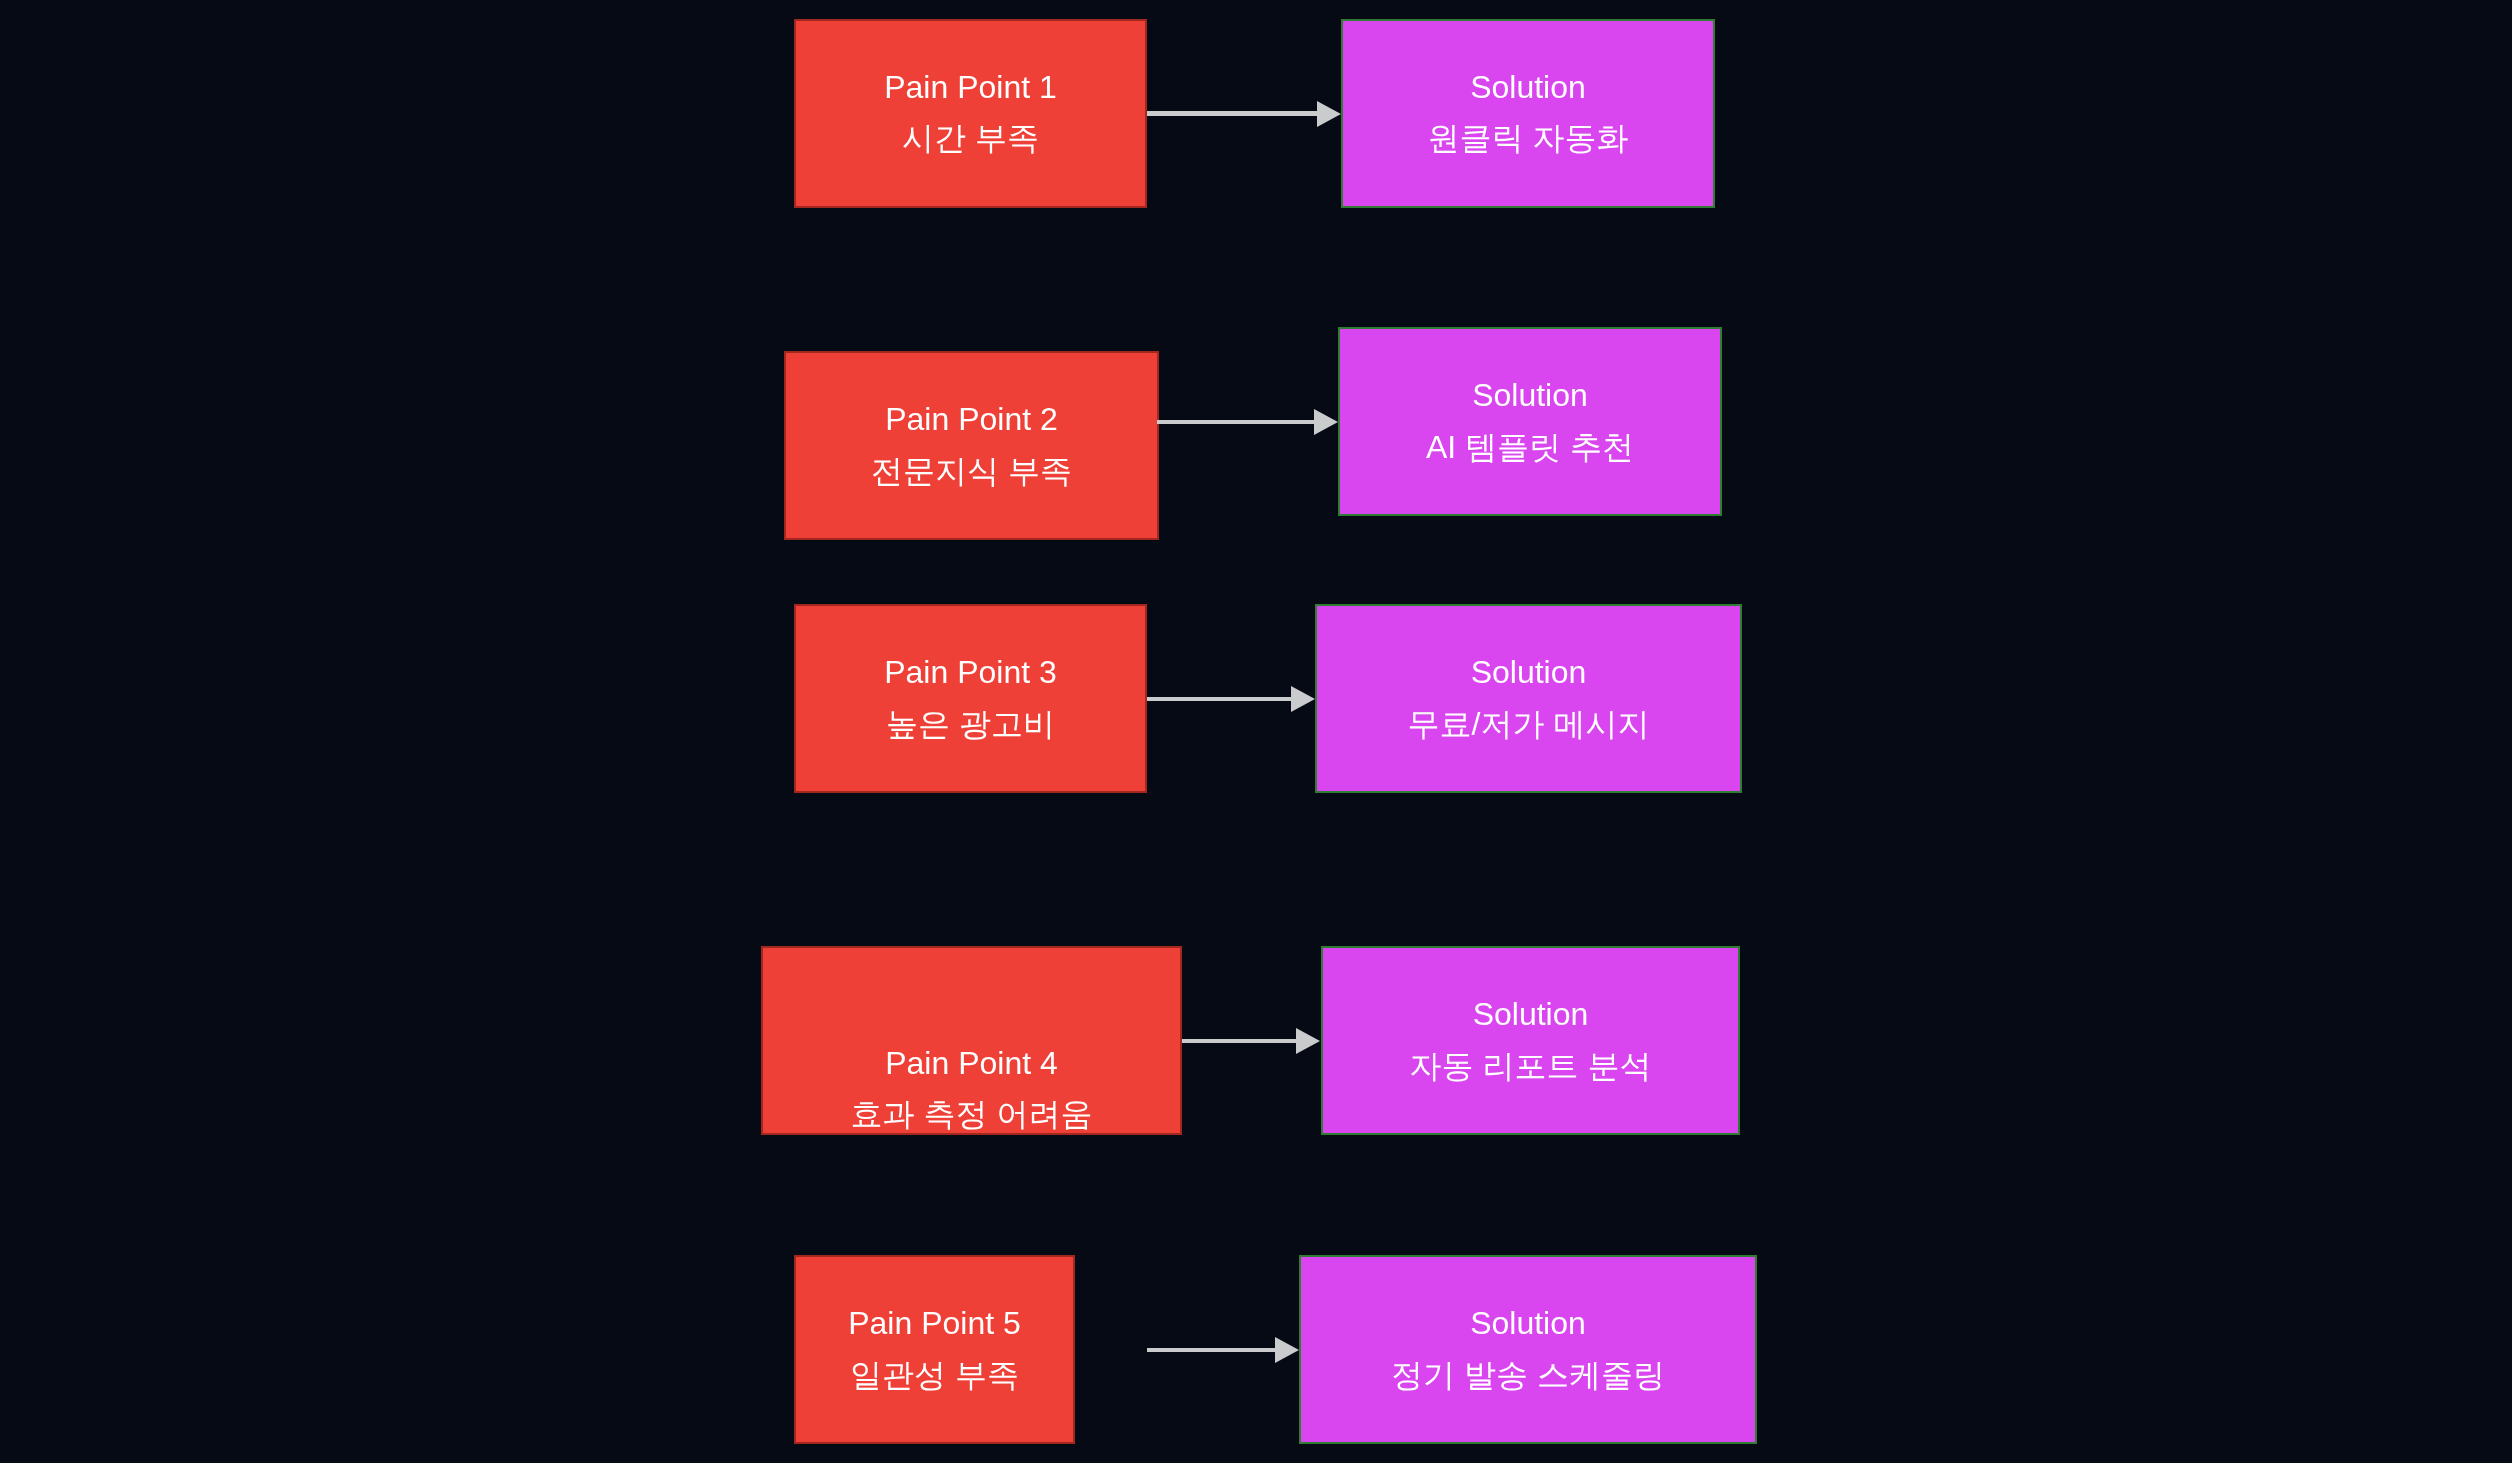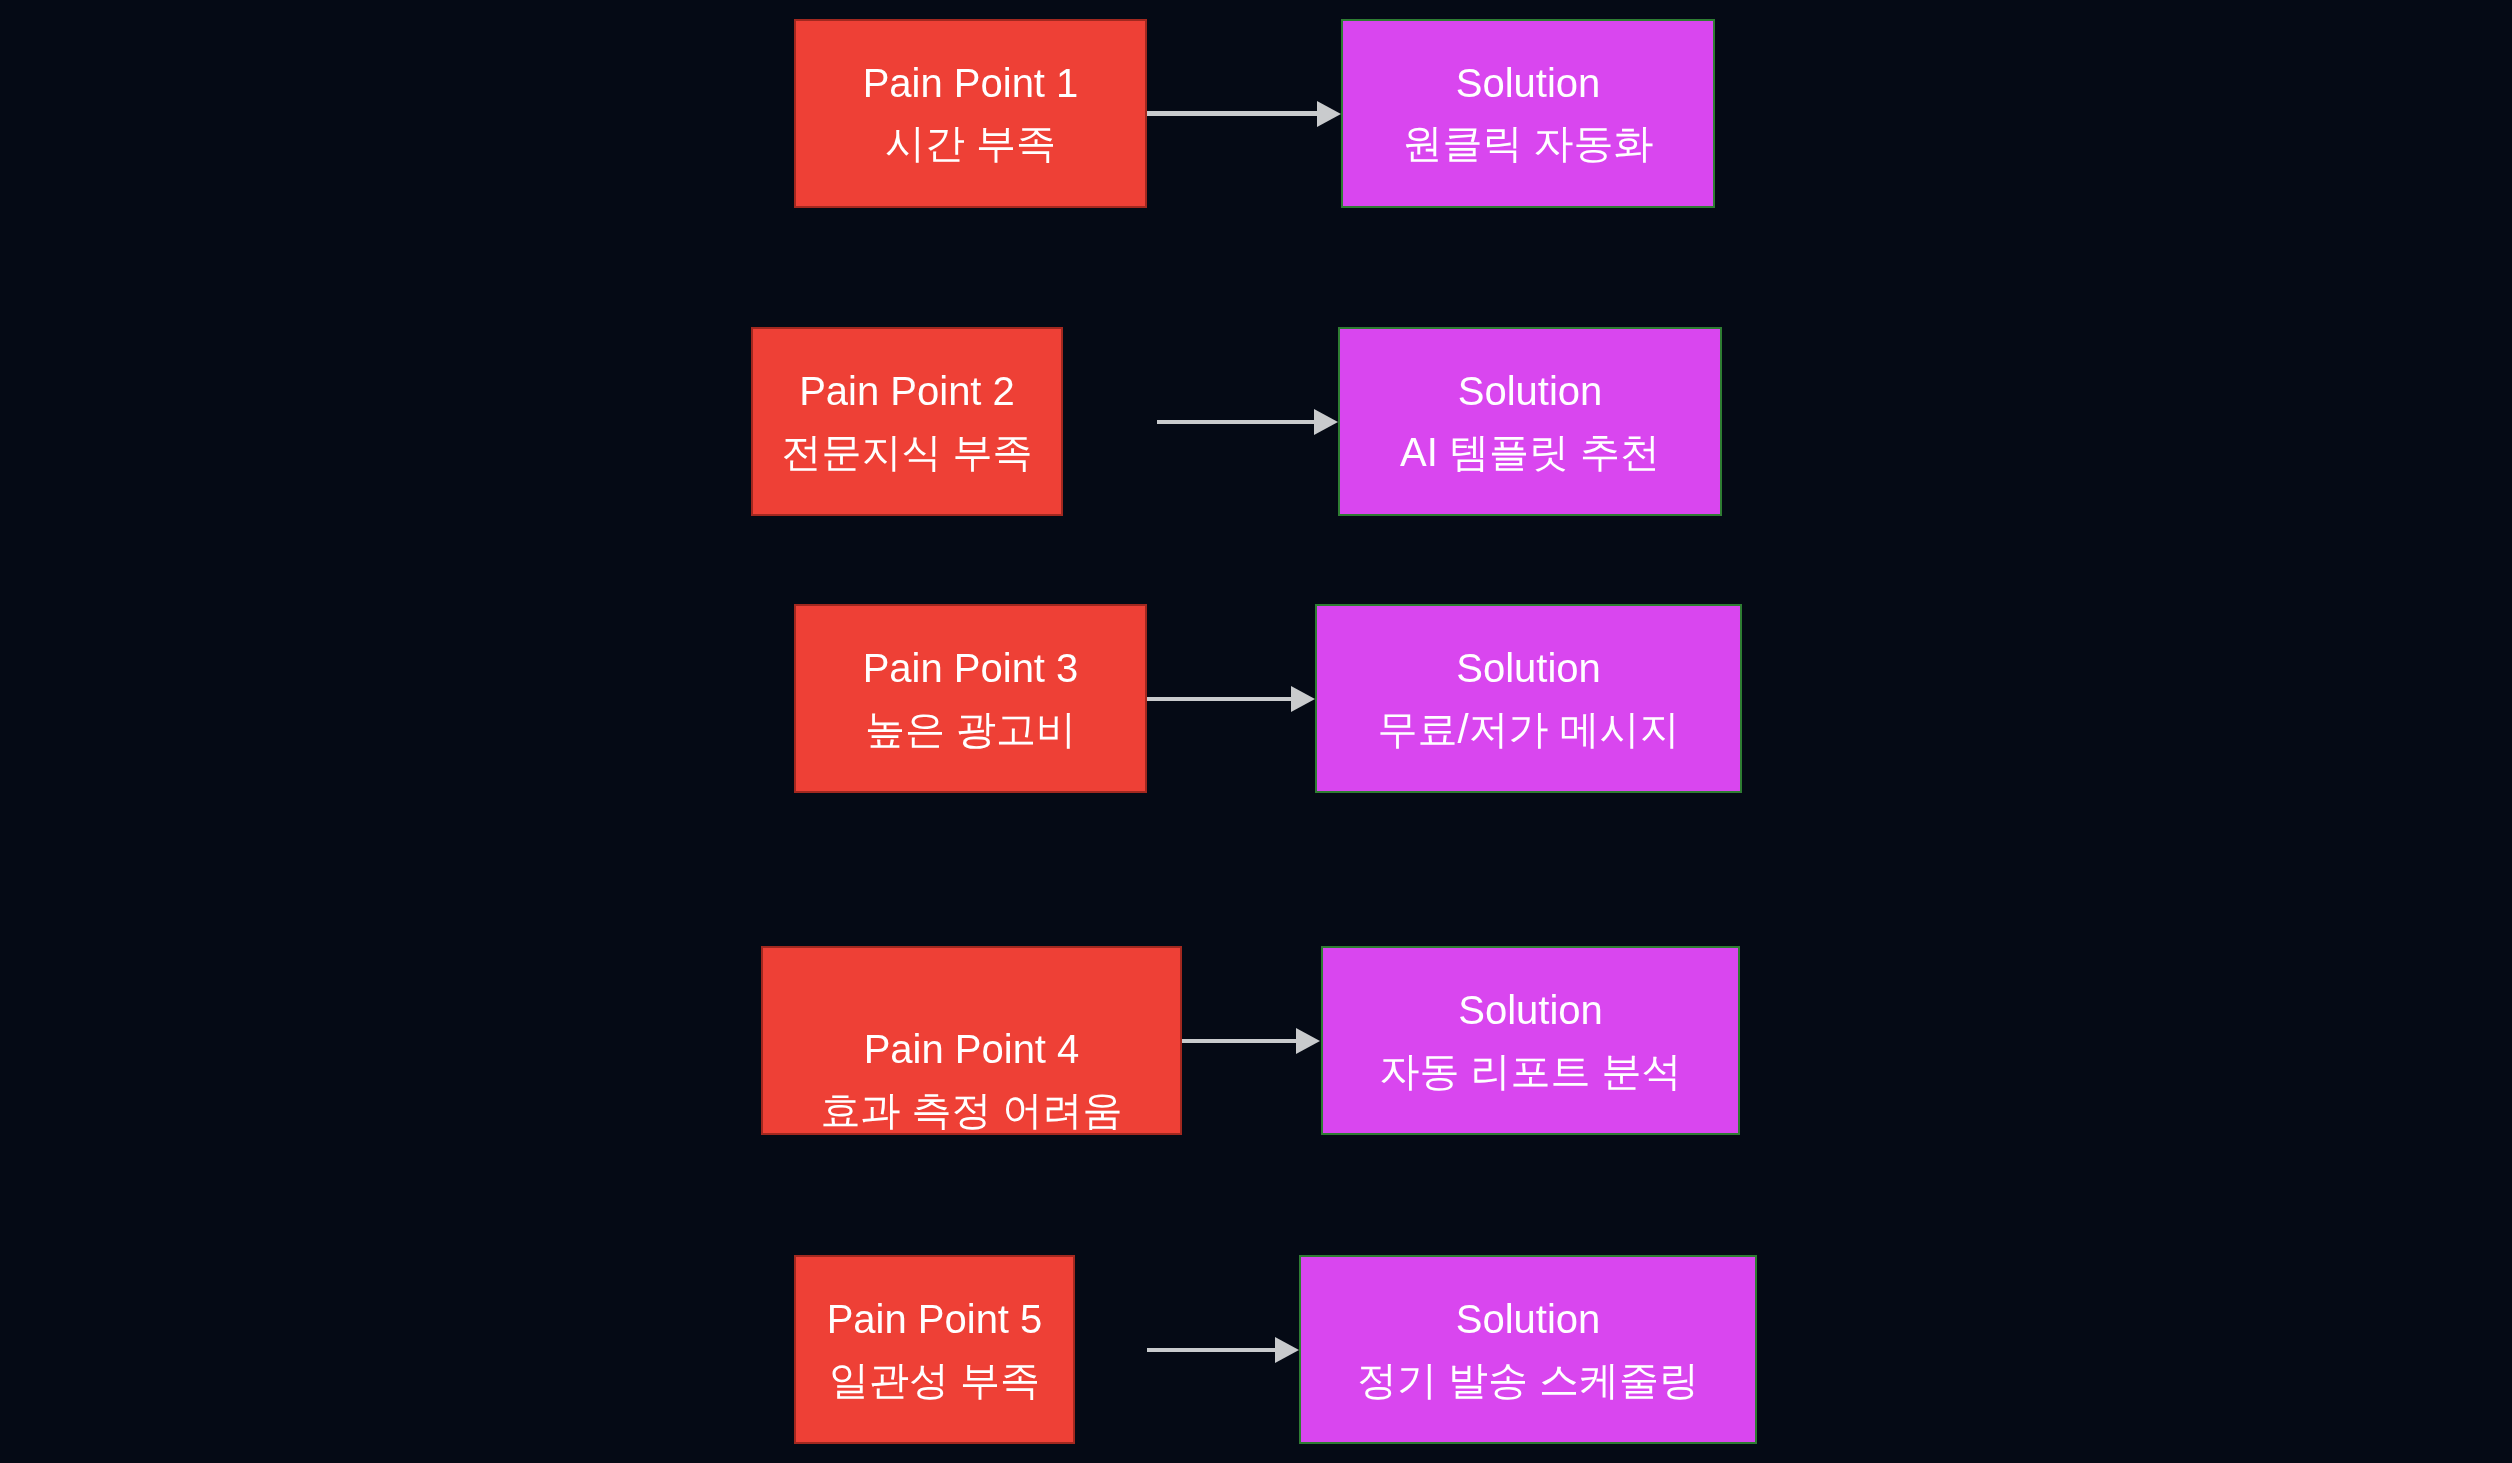--- a/index.html
+++ b/index.html
@@ -33,37 +33,37 @@
     top: 0;
     height: 189px;
     box-sizing: border-box;
     display: flex;
     flex-direction: column;
     justify-content: center;
     align-items: center;
     gap: 14.8px;
     color: #ffffff;
     text-align: center;
-    font-size: 40px;
+    font-size: 32px;
     line-height: 1.15;
     white-space: nowrap;
   }
   .pain {
     background: #ee4036;
     border: 2.8px solid #a2281f;
   }
   .solution {
     background: #d946ef;
     border: 2.8px solid #2e7d32;
   }
 
   
   .r1 .pain     { left: 794px;  width: 353px; }
   .r1 .solution { left: 1341px; width: 374px; }
-  .r2 .pain     { left: 751px;  width: 312px; }
+  .r2 .pain     { left: 784px;  width: 375px; margin-top: 24px; }
   .r2 .solution { left: 1338px; width: 384px; }
   .r3 .pain     { left: 794px;  width: 353px; }
   .r3 .solution { left: 1315px; width: 427px; }
   .r4 .pain     { left: 761px;  width: 421px; justify-content: flex-end; }
   .r4 .solution { left: 1321px; width: 419px; }
   .r5 .pain     { left: 794px;  width: 281px; }
   .r5 .solution { left: 1299px; width: 458px; }
 
   .arrow {
     position: absolute;

